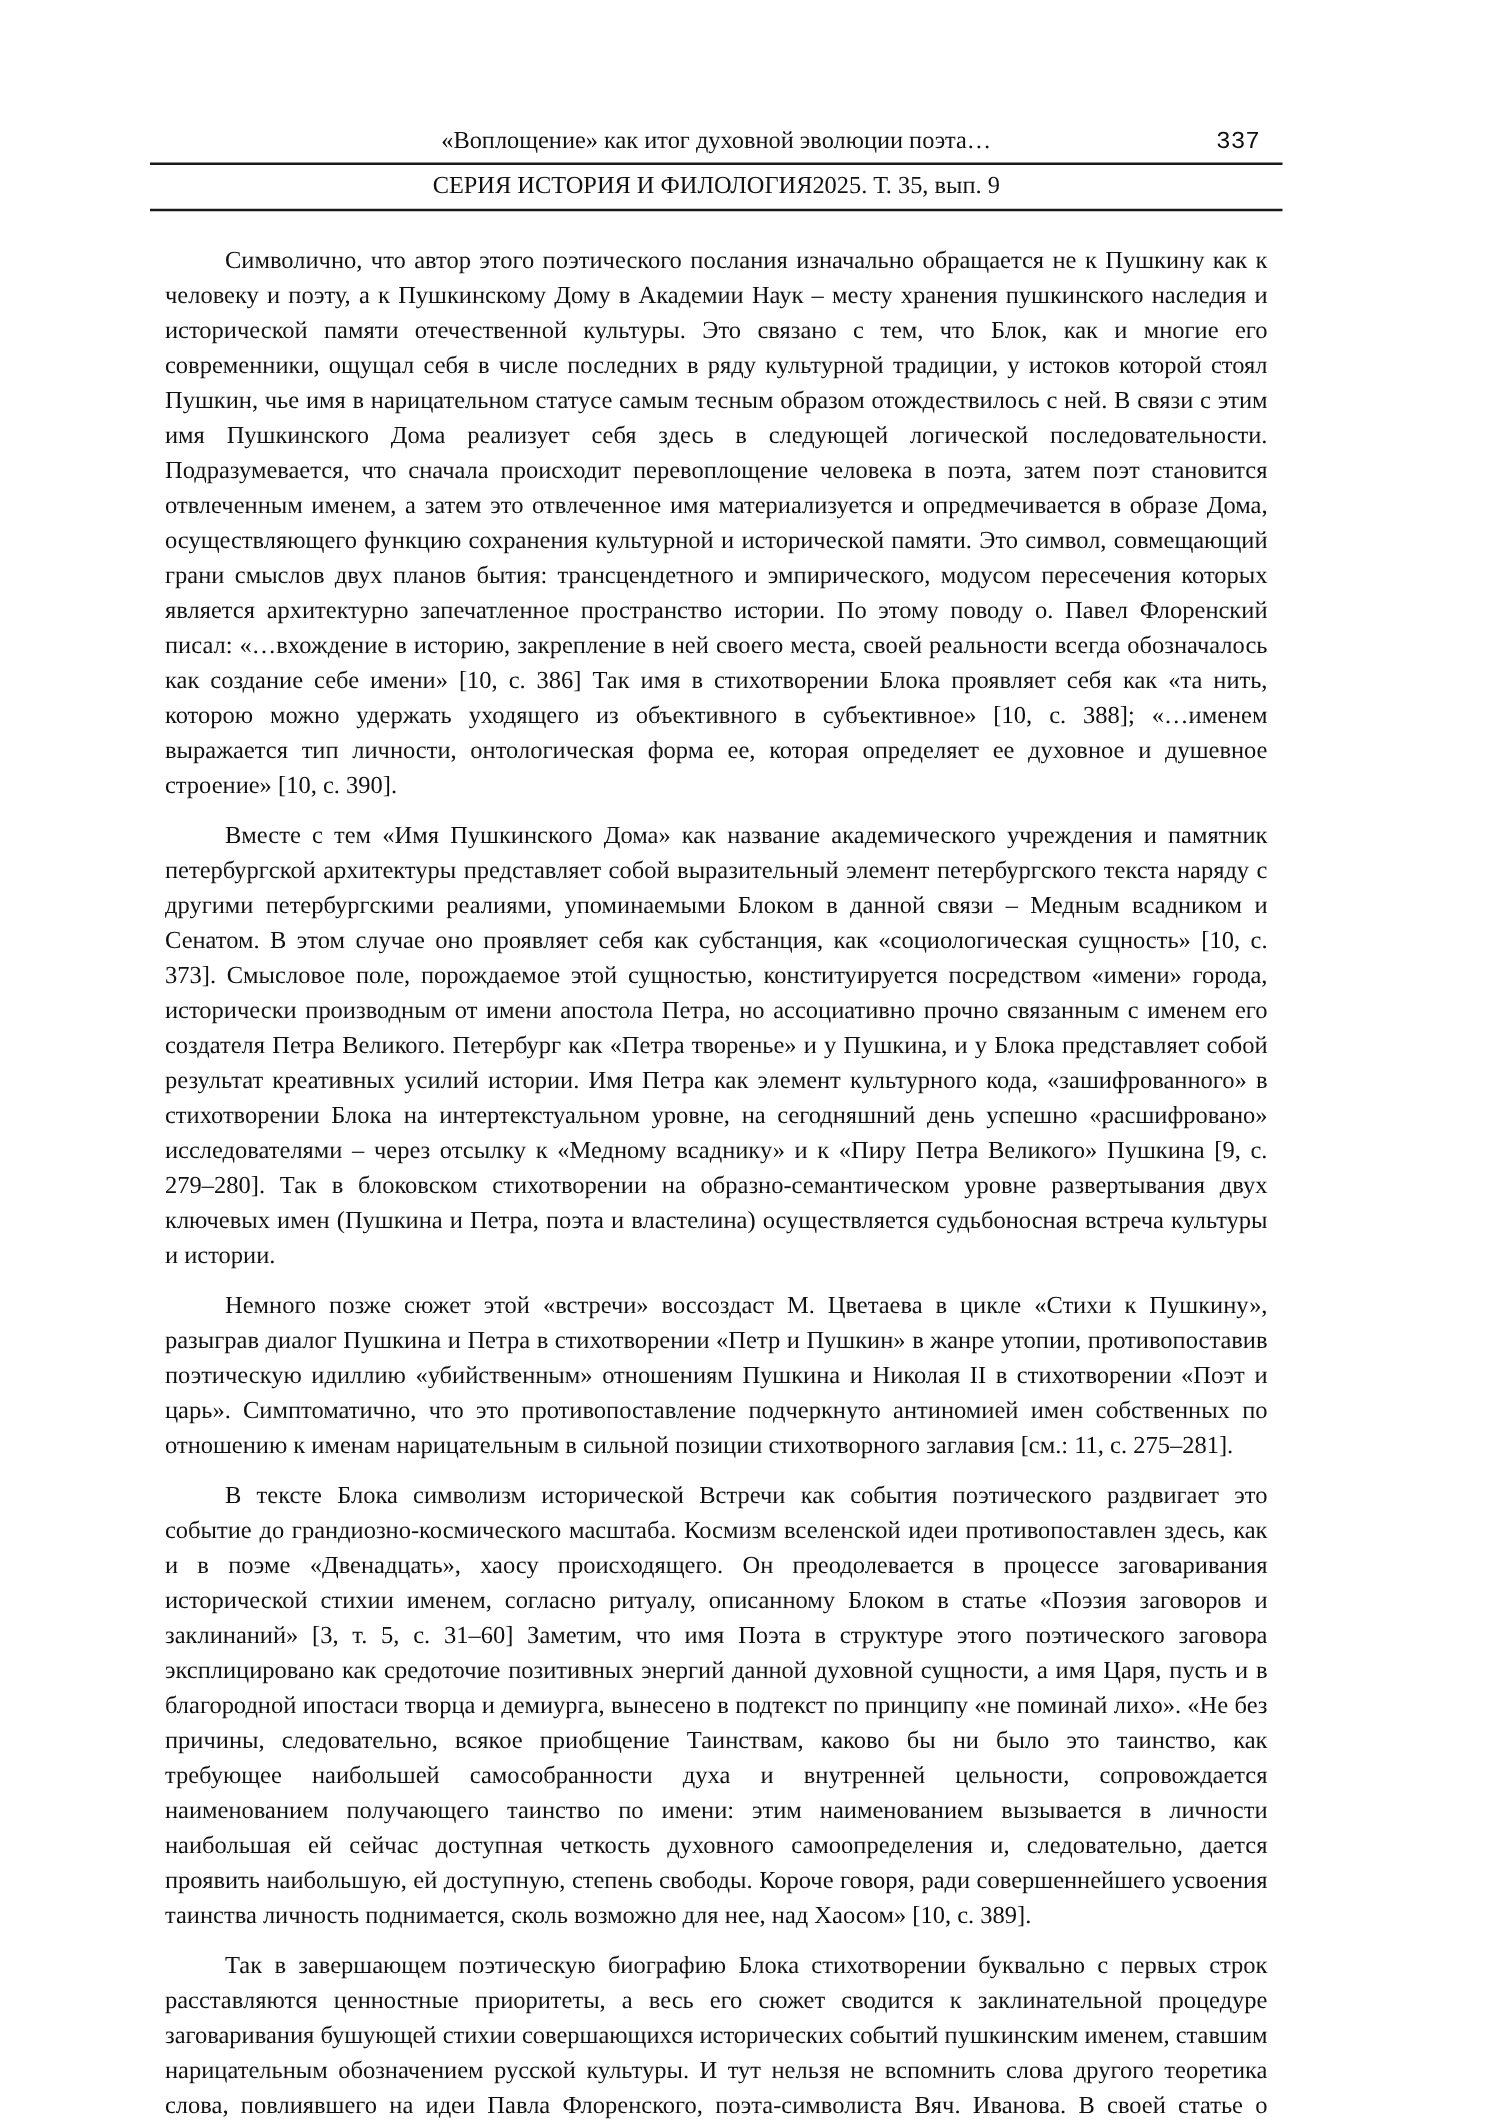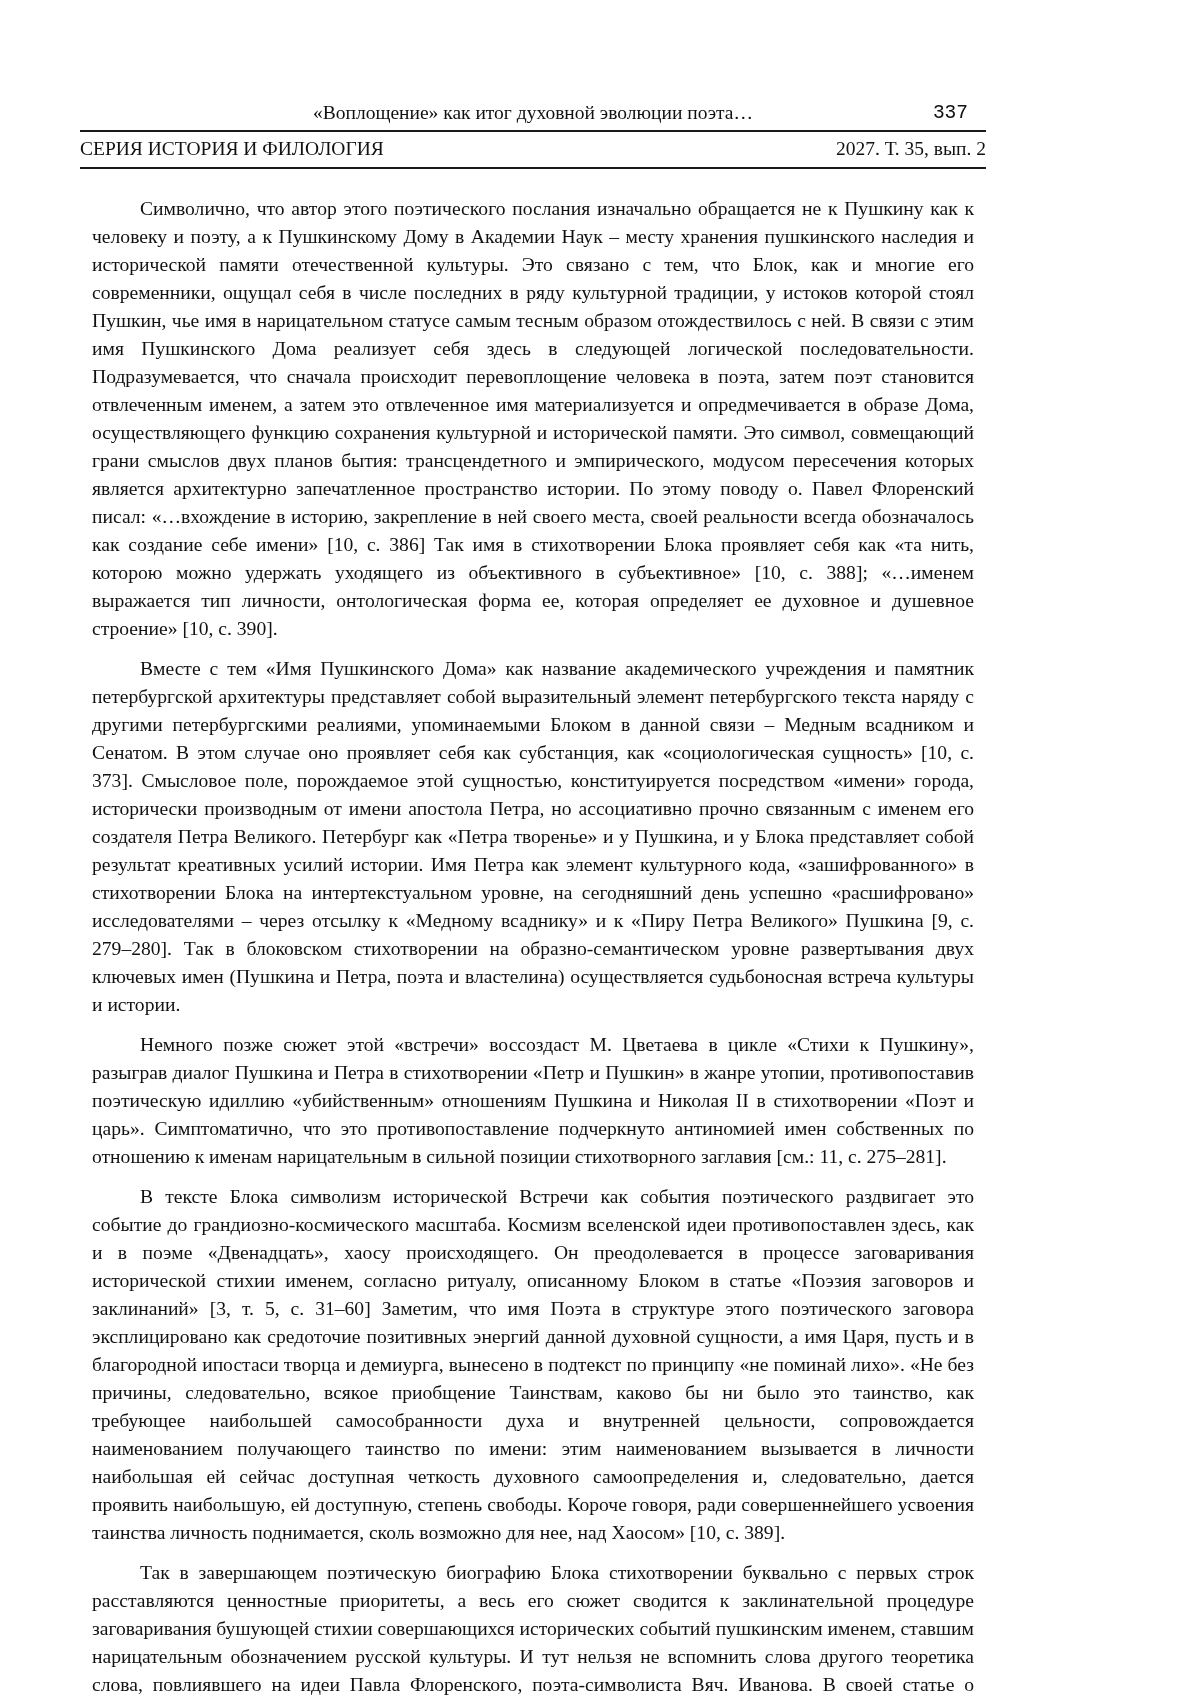--- a/index.html
+++ b/index.html
@@ -11,21 +11,21 @@
     width: 1200px;
     height: 1698px;
     font-family: "Liberation Serif", "DejaVu Serif", serif;
     color: #111111;
     -webkit-font-smoothing: antialiased;
   }
   .page {
     box-sizing: border-box;
     width: 1088px;
     height: 1698px;
-    padding: 100px 96px 40px 80px;
+    padding: 100px 96px 40px 120px;
   }
   .content {
     width: 906px;
   }
   
   .runhead-row {
     position: relative;
     text-align: center;
     font-size: 19.5px;
     line-height: 26px;
@@ -40,21 +40,21 @@
     top: 0;
     font-family: Liberation Mono, monospace;
   }
   .rule {
     border: none;
     border-top: 2px solid #1a1a1a;
     margin: 2px 0 4px 0;
   }
   .series-row {
     display: flex;
-    justify-content: space-between;
+    justify-content: center;
     font-size: 19.5px;
     line-height: 26px;
     padding-bottom: 3px;
   }
   .rule2 {
     border: none;
     border-top: 2px solid #1a1a1a;
     margin: 2px 0 0 0;
   }
   
@@ -76,21 +76,21 @@
   <div class="content">
 
     <div>
       <div class="runhead-row">
         <span class="rh-title">«Воплощение» как итог духовной эволюции поэта…</span>
         <span class="rh-page">337</span>
       </div>
       <hr class="rule">
       <div class="series-row">
         <span>СЕРИЯ ИСТОРИЯ И ФИЛОЛОГИЯ</span>
-        <span>2027. Т. 35, вып. 2</span>
+        <span>2025. Т. 35, вып. 9</span>
       </div>
       <hr class="rule2">
     </div>
 
     <div class="bodytext">
       <p>Символично, что автор этого поэтического послания изначально обращается не к Пушкину как к человеку и поэту, а к Пушкинскому Дому в Академии Наук – месту хранения пушкинского наследия и исторической памяти отечественной культуры. Это связано с тем, что Блок, как и многие его современники, ощущал себя в числе последних в ряду культурной традиции, у истоков которой стоял Пушкин, чье имя в нарицательном статусе самым тесным образом отождествилось с ней. В связи с этим имя Пушкинского Дома реализует себя здесь в следующей логической последовательности. Подразумевается, что сначала происходит перевоплощение человека в поэта, затем поэт становится отвлеченным именем, а затем это отвлеченное имя материализуется и опредмечивается в образе Дома, осуществляющего функцию сохранения культурной и исторической памяти. Это символ, совмещающий грани смыслов двух планов бытия: трансцендетного и эмпирического, модусом пересечения которых является архитектурно запечатленное пространство истории. По этому поводу о. Павел Флоренский писал: «…вхождение в историю, закрепление в ней своего места, своей реальности всегда обозначалось как создание себе имени» [10, с. 386] Так имя в стихотворении Блока проявляет себя как «та нить, которою можно удержать уходящего из объективного в субъективное» [10, с. 388]; «…именем выражается тип личности, онтологическая форма ее, которая определяет ее духовное и душевное строение» [10, с. 390].</p>
       <p>Вместе с тем «Имя Пушкинского Дома» как название академического учреждения и памятник петербургской архитектуры представляет собой выразительный элемент петербургского текста наряду с другими петербургскими реалиями, упоминаемыми Блоком в данной связи – Медным всадником и Сенатом. В этом случае оно проявляет себя как субстанция, как «социологическая сущность» [10, с. 373]. Смысловое поле, порождаемое этой сущностью, конституируется посредством «имени» города, исторически производным от имени апостола Петра, но ассоциативно прочно связанным с именем его создателя Петра Великого. Петербург как «Петра творенье» и у Пушкина, и у Блока представляет собой результат креативных усилий истории. Имя Петра как элемент культурного кода, «зашифрованного» в стихотворении Блока на интертекстуальном уровне, на сегодняшний день успешно «расшифровано» исследователями – через отсылку к «Медному всаднику» и к «Пиру Петра Великого» Пушкина [9, с. 279–280]. Так в блоковском стихотворении на образно-семантическом уровне развертывания двух ключевых имен (Пушкина и Петра, поэта и властелина) осуществляется судьбоносная встреча культуры и истории.</p>
       <p>Немного позже сюжет этой «встречи» воссоздаст М. Цветаева в цикле «Стихи к Пушкину», разыграв диалог Пушкина и Петра в стихотворении «Петр и Пушкин» в жанре утопии, противопоставив поэтическую идиллию «убийственным» отношениям Пушкина и Николая II в стихотворении «Поэт и царь». Симптоматично, что это противопоставление подчеркнуто антиномией имен собственных по отношению к именам нарицательным в сильной позиции стихотворного заглавия [см.: 11, с. 275–281].</p>
       <p>В тексте Блока символизм исторической Встречи как события поэтического раздвигает это событие до грандиозно-космического масштаба. Космизм вселенской идеи противопоставлен здесь, как и в поэме «Двенадцать», хаосу происходящего. Он преодолевается в процессе заговаривания исторической стихии именем, согласно ритуалу, описанному Блоком в статье «Поэзия заговоров и заклинаний» [3, т. 5, с. 31–60] Заметим, что имя Поэта в структуре этого поэтического заговора эксплицировано как средоточие позитивных энергий данной духовной сущности, а имя Царя, пусть и в благородной ипостаси творца и демиурга, вынесено в подтекст по принципу «не поминай лихо». «Не без причины, следовательно, всякое приобщение Таинствам, каково бы ни было это таинство, как требующее наибольшей самособранности духа и внутренней цельности, сопровождается наименованием получающего таинство по имени: этим наименованием вызывается в личности наибольшая ей сейчас доступная четкость духовного самоопределения и, следовательно, дается проявить наибольшую, ей доступную, степень свободы. Короче говоря, ради совершеннейшего усвоения таинства личность поднимается, сколь возможно для нее, над Хаосом» [10, с. 389].</p>
       <p>Так в завершающем поэтическую биографию Блока стихотворении буквально с первых строк расставляются ценностные приоритеты, а весь его сюжет сводится к заклинательной процедуре заговаривания бушующей стихии совершающихся исторических событий пушкинским именем, ставшим нарицательным обозначением русской культуры. И тут нельзя не вспомнить слова другого теоретика слова, повлиявшего на идеи Павла Флоренского, поэта-символиста Вяч. Иванова. В своей статье о Пушкине он писал, что именем нарекается то, что «зачалось и быть могло, но стать не возмогло», «что ждет, чтоб его позвали и тем вызвали к жизни» [6, с. 413]. «Вяч. Иванов признавал, что звуковой жест вместе с ритмом играет важнейшую роль в возникновении стиха как заговорной формулы» [6, с. 414].</p>

